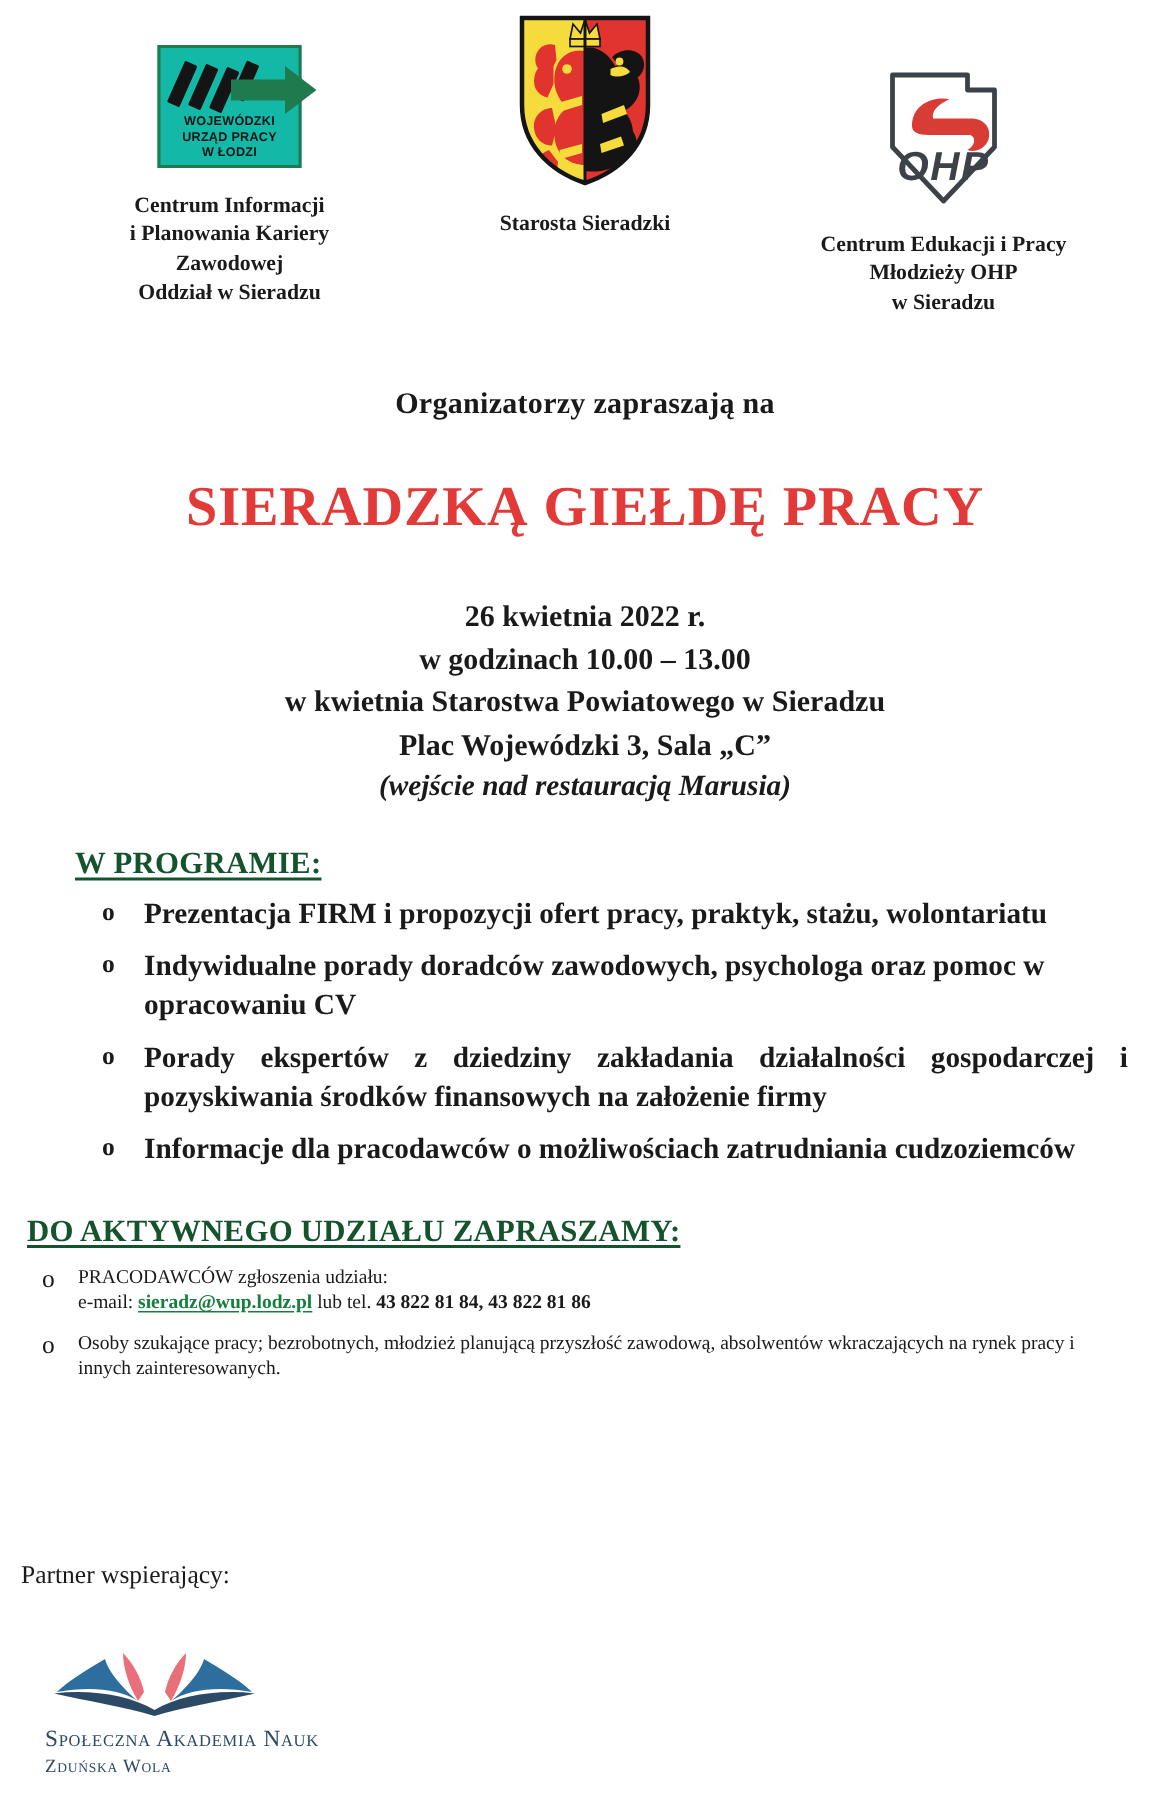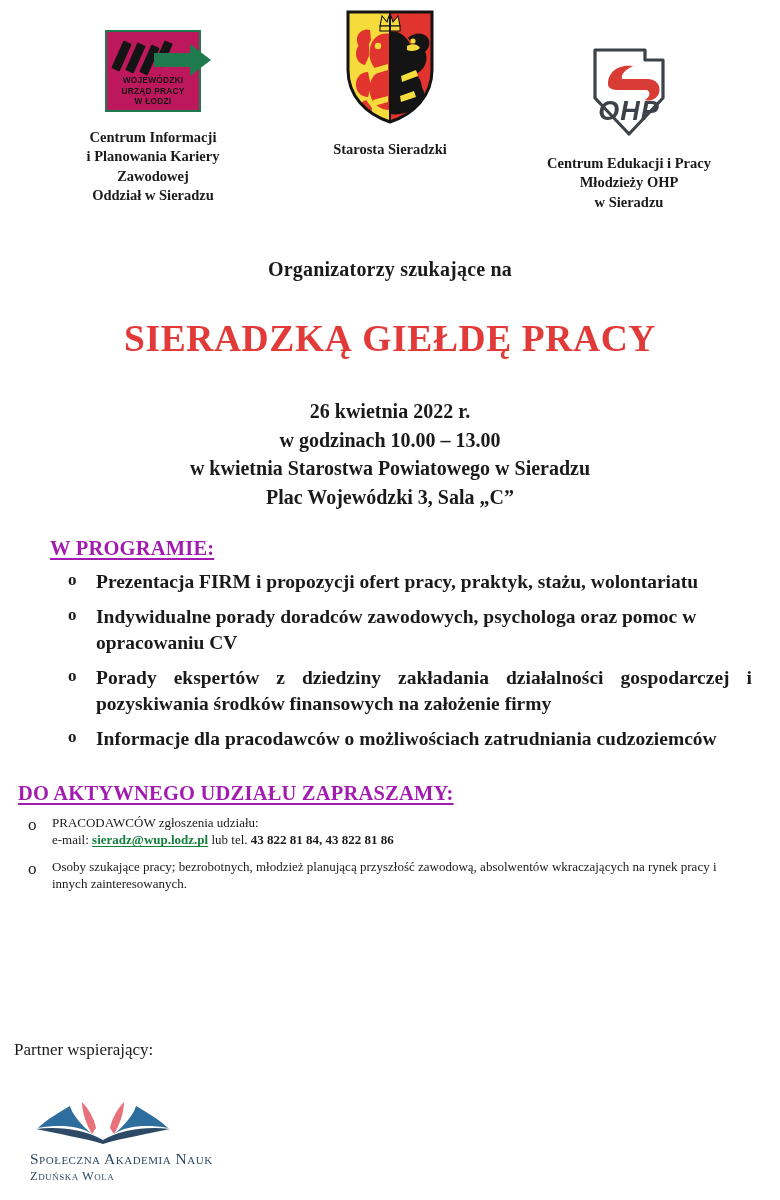--- a/index.html
+++ b/index.html
@@ -35,21 +35,21 @@
   }
 
   
   #wup-block { left: 38px; top: 30px; width: 230px; }
   .wup-logo {
     width: 96px;
     height: 82px;
     margin: 0 auto 16px auto;
     border: 2.5px solid #1f7a4d;
     box-sizing: border-box;
-    background: #be185d;
+    background: #14b8a6;
     position: relative;
     padding: 3px;
   }
   .wup-inner { position: relative; width: 100%; height: 100%; }
   .wup-bar {
     position: absolute;
     background: #141414;
     width: 9px;
     height: 30px;
     transform: rotate(24deg);
@@ -109,21 +109,21 @@
   }
   .event-details .note {
     font-weight: bold;
     font-style: italic;
     font-size: 19.5px;
   }
 
   
   .section { margin-top: 26px; }
   .section-heading {
-    color: #a21caf;
+    color: #14532d;
     font-weight: bold;
     font-size: 20.5px;
     text-decoration: underline;
     text-underline-offset: 3px;
     letter-spacing: 0.2px;
   }
   #program-section { padding-left: 50px; }
   #program-section .section-heading { margin-left: 0; }
 
   ul.o-list {
@@ -285,29 +285,30 @@
         <text x="54" y="80" text-anchor="middle" font-family="'Liberation Sans', sans-serif" font-size="27" font-weight="bold" font-style="italic" fill="#3c4248" letter-spacing="1">OHP</text>
       </svg>
     </div>
     <div class="caption">Centrum Edukacji i Pracy
 Młodzieży OHP
 w Sieradzu</div>
   </div>
 
 </div>
 
-<div class="invite-line">Organizatorzy szukające na</div>
+<div class="invite-line">Organizatorzy zapraszają na</div>
 
 <h1 class="main-title">SIERADZKĄ GIEŁDĘ PRACY</h1>
 
 <div class="event-details">
   <div>26 kwietnia 2022 r.</div>
   <div>w godzinach  10.00 – 13.00</div>
   <div>w kwietnia Starostwa Powiatowego w Sieradzu</div>
   <div>Plac Wojewódzki 3, Sala „C”</div>
+  <div class="note">(wejście nad restauracją Marusia)</div>
 </div>
 
 <div class="section" id="program-section">
   <div class="section-heading">W PROGRAMIE:</div>
   <ul class="o-list">
     <li>Prezentacja FIRM i propozycji ofert pracy, praktyk, stażu, wolontariatu</li>
     <li>Indywidualne porady doradców zawodowych, psychologa oraz pomoc w opracowaniu CV</li>
     <li class="justify">Porady ekspertów z dziedziny zakładania działalności gospodarczej i pozyskiwania środków finansowych na założenie firmy</li>
     <li>Informacje dla pracodawców o możliwościach zatrudniania cudzoziemców</li>
   </ul>

